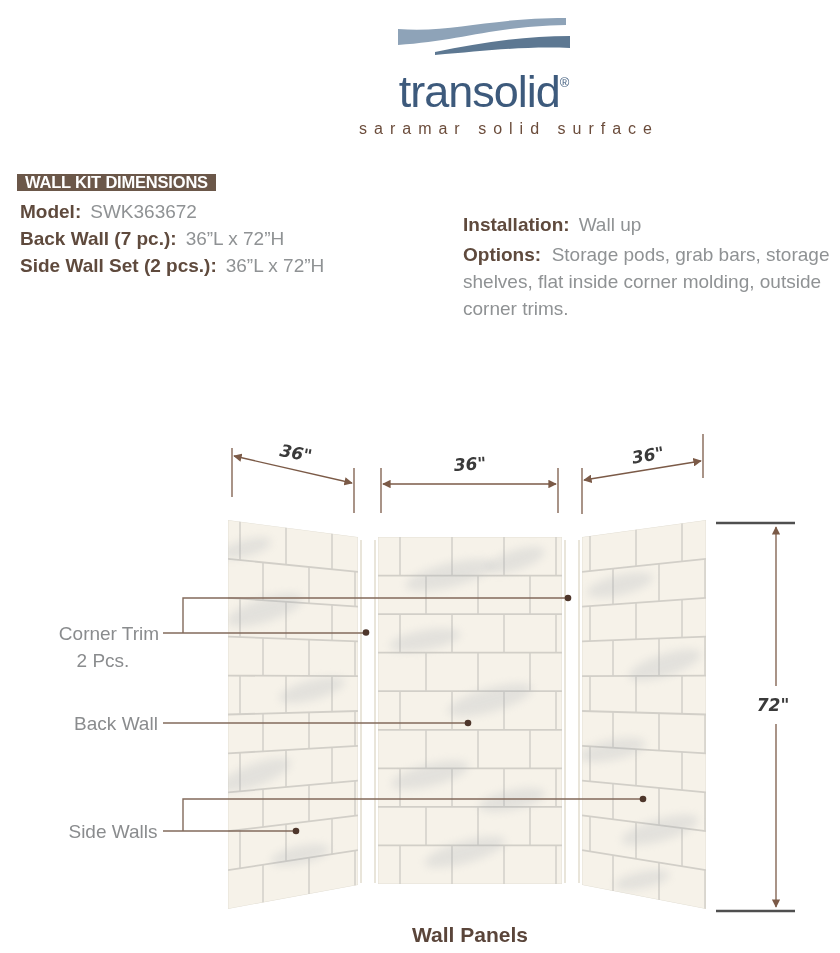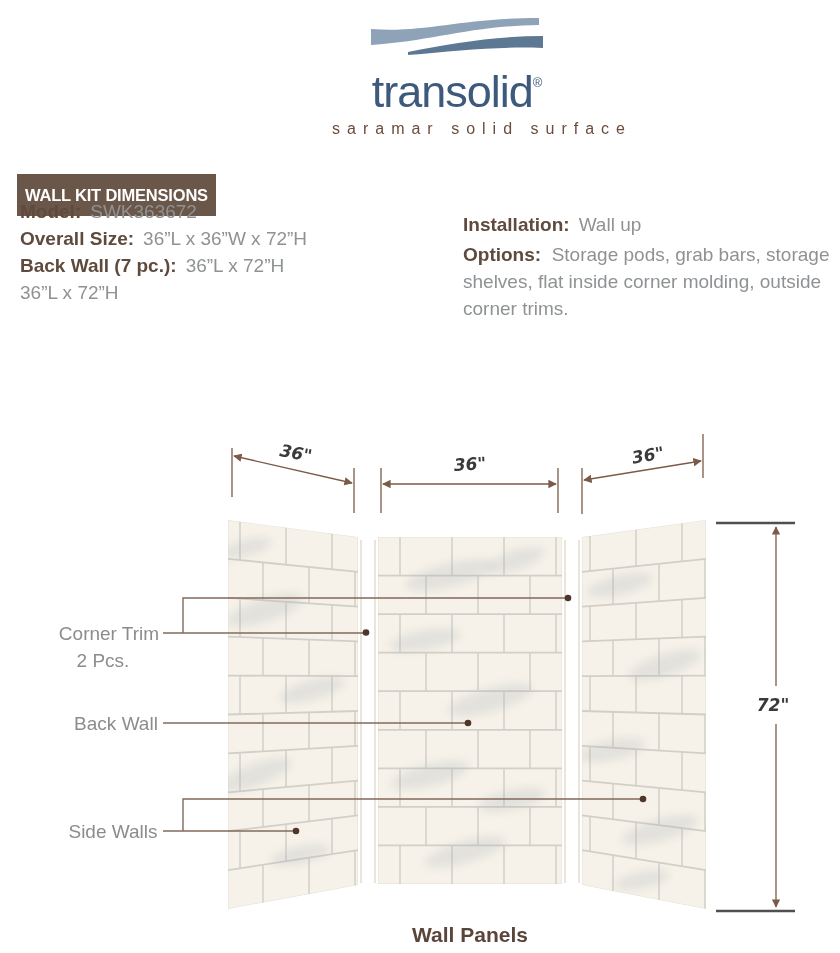--- a/index.html
+++ b/index.html
@@ -1,26 +1,26 @@
 <!DOCTYPE html>
 <html><head>
 <meta charset="utf-8">
 <style>
   html,body{margin:0;padding:0;background:#fff;}
   .page{position:relative;width:840px;height:953px;background:#fff;overflow:hidden;
         font-family:"Liberation Sans",sans-serif;}
   
-  .brand{position:absolute;left:332px;top:10px;width:250px;text-align:center;}
+  .brand{position:absolute;left:359px;top:10px;width:250px;text-align:center;}
   .brand .waves{display:block;margin:0 auto;}
   .brand-title{font-size:45px;line-height:46px;color:#3d5a7c;letter-spacing:-1px;
                font-weight:400;margin-top:2px;}
   .brand-title sup{font-size:13px;letter-spacing:0;vertical-align:20px;}
   .brand-tagline{font-size:16px;color:#6b4c3b;letter-spacing:7px;margin-top:5px;white-space:nowrap;}
   
-  .section-bar{position:absolute;left:17px;top:174px;height:42px;display:inline-flex;
+  .section-bar{position:absolute;left:17px;top:174px;height:17px;display:inline-flex;
                align-items:center;background:#6b5749;color:#fff;font-weight:bold;
                font-size:16.5px;padding:0 8px;letter-spacing:-0.2px;}
   
   .specs-left{position:absolute;left:20px;top:201px;}
   .specs-right{position:absolute;left:463px;top:214px;width:372px;}
   .spec-row{display:flex;gap:9px;height:27px;align-items:flex-start;white-space:nowrap;}
   .spec-label{font-weight:bold;color:#5f4a3d;font-size:19px;}
   .spec-value{color:#8f9294;font-size:19px;}
   .spec-par{margin:0;font-size:19px;line-height:27px;color:#8f9294;}
   .spec-par b{font-weight:bold;color:#5f4a3d;}
@@ -46,28 +46,25 @@
   </div>
 
   <div class="section-bar">WALL KIT DIMENSIONS</div>
 
   <div class="specs-left">
     <div class="spec-row">
       <span class="spec-label">Model:</span>
       <span class="spec-value">SWK363672</span>
     </div>
     <div class="spec-row">
-      <span class="spec-label">Overall Size:</span>
-      <span class="spec-value">36”L x 36”W x 72”H</span>
-    </div>
-    <div class="spec-row">
       <span class="spec-label">Back Wall (7 pc.):</span>
       <span class="spec-value">36”L x 72”H</span>
     </div>
     <div class="spec-row">
+      <span class="spec-label">Side Wall Set (2 pcs.):</span>
       <span class="spec-value">36”L x 72”H</span>
     </div>
   </div>
 
   <div class="specs-right">
     <div class="spec-row">
       <span class="spec-label">Installation:</span>
       <span class="spec-value">Wall up</span>
     </div>
     <p class="spec-par"><b>Options:</b>&nbsp; <span>Storage pods, grab bars, storage shelves, flat inside corner molding, outside corner trims.</span></p>

